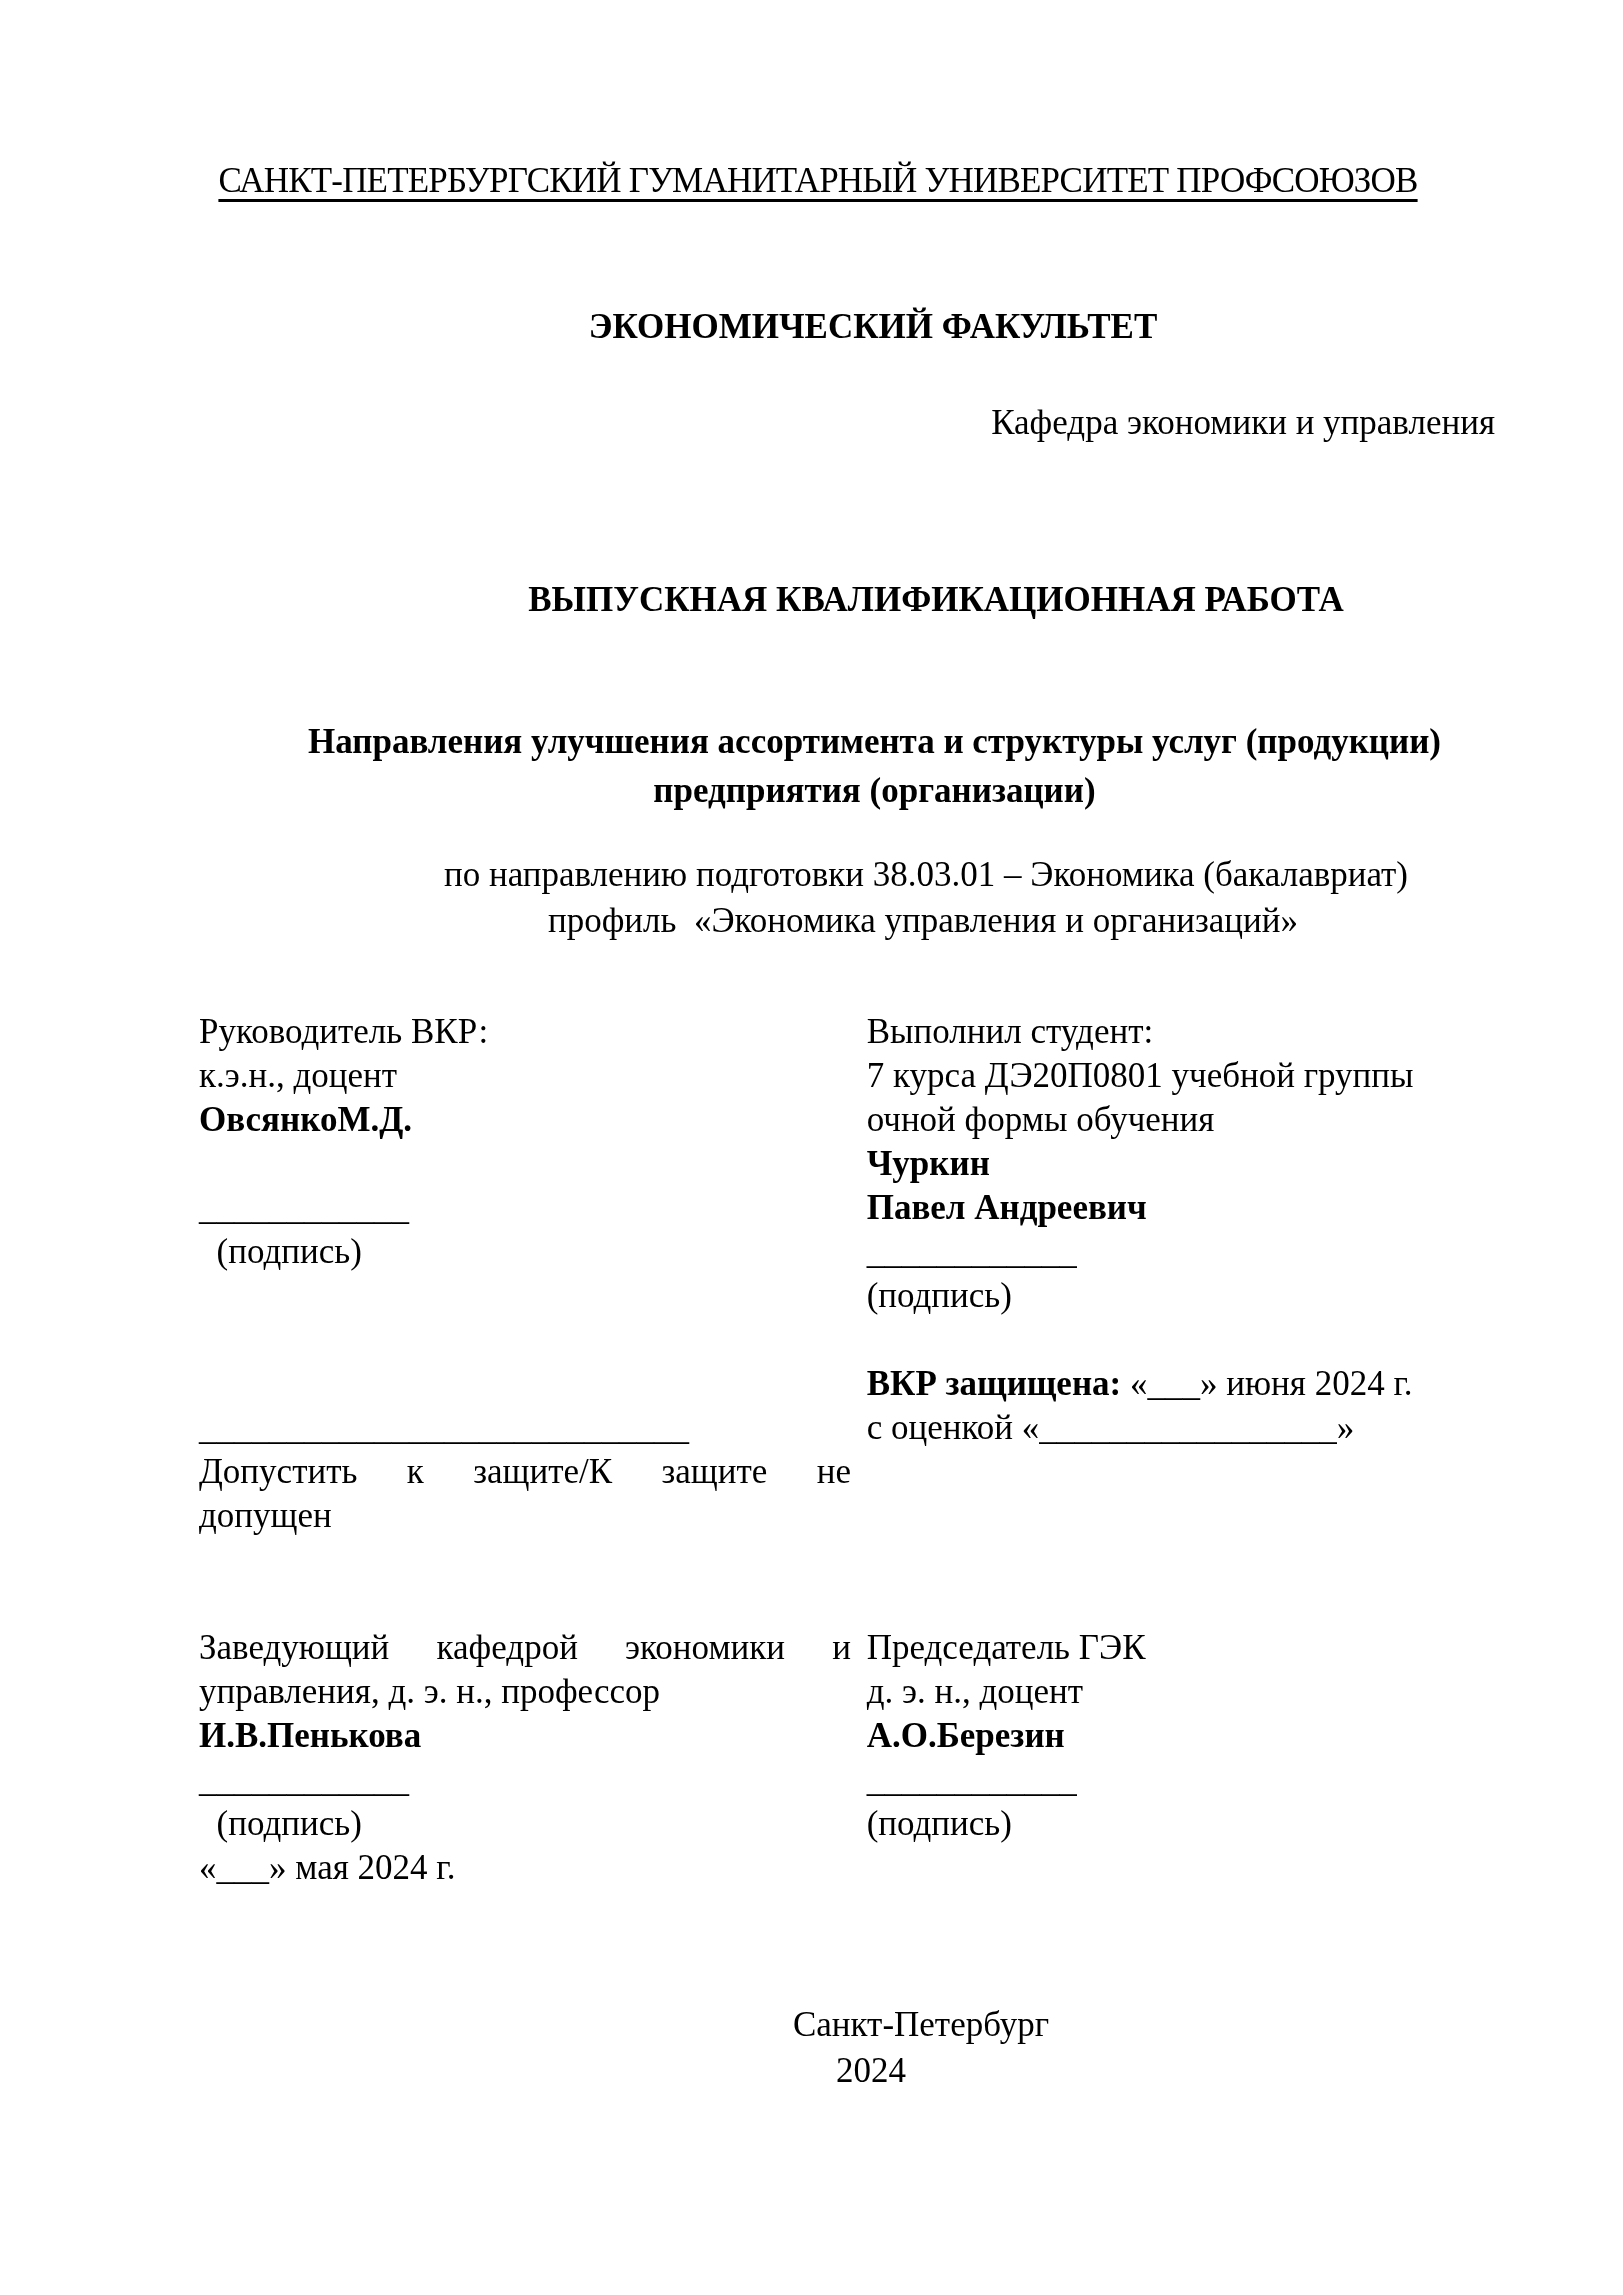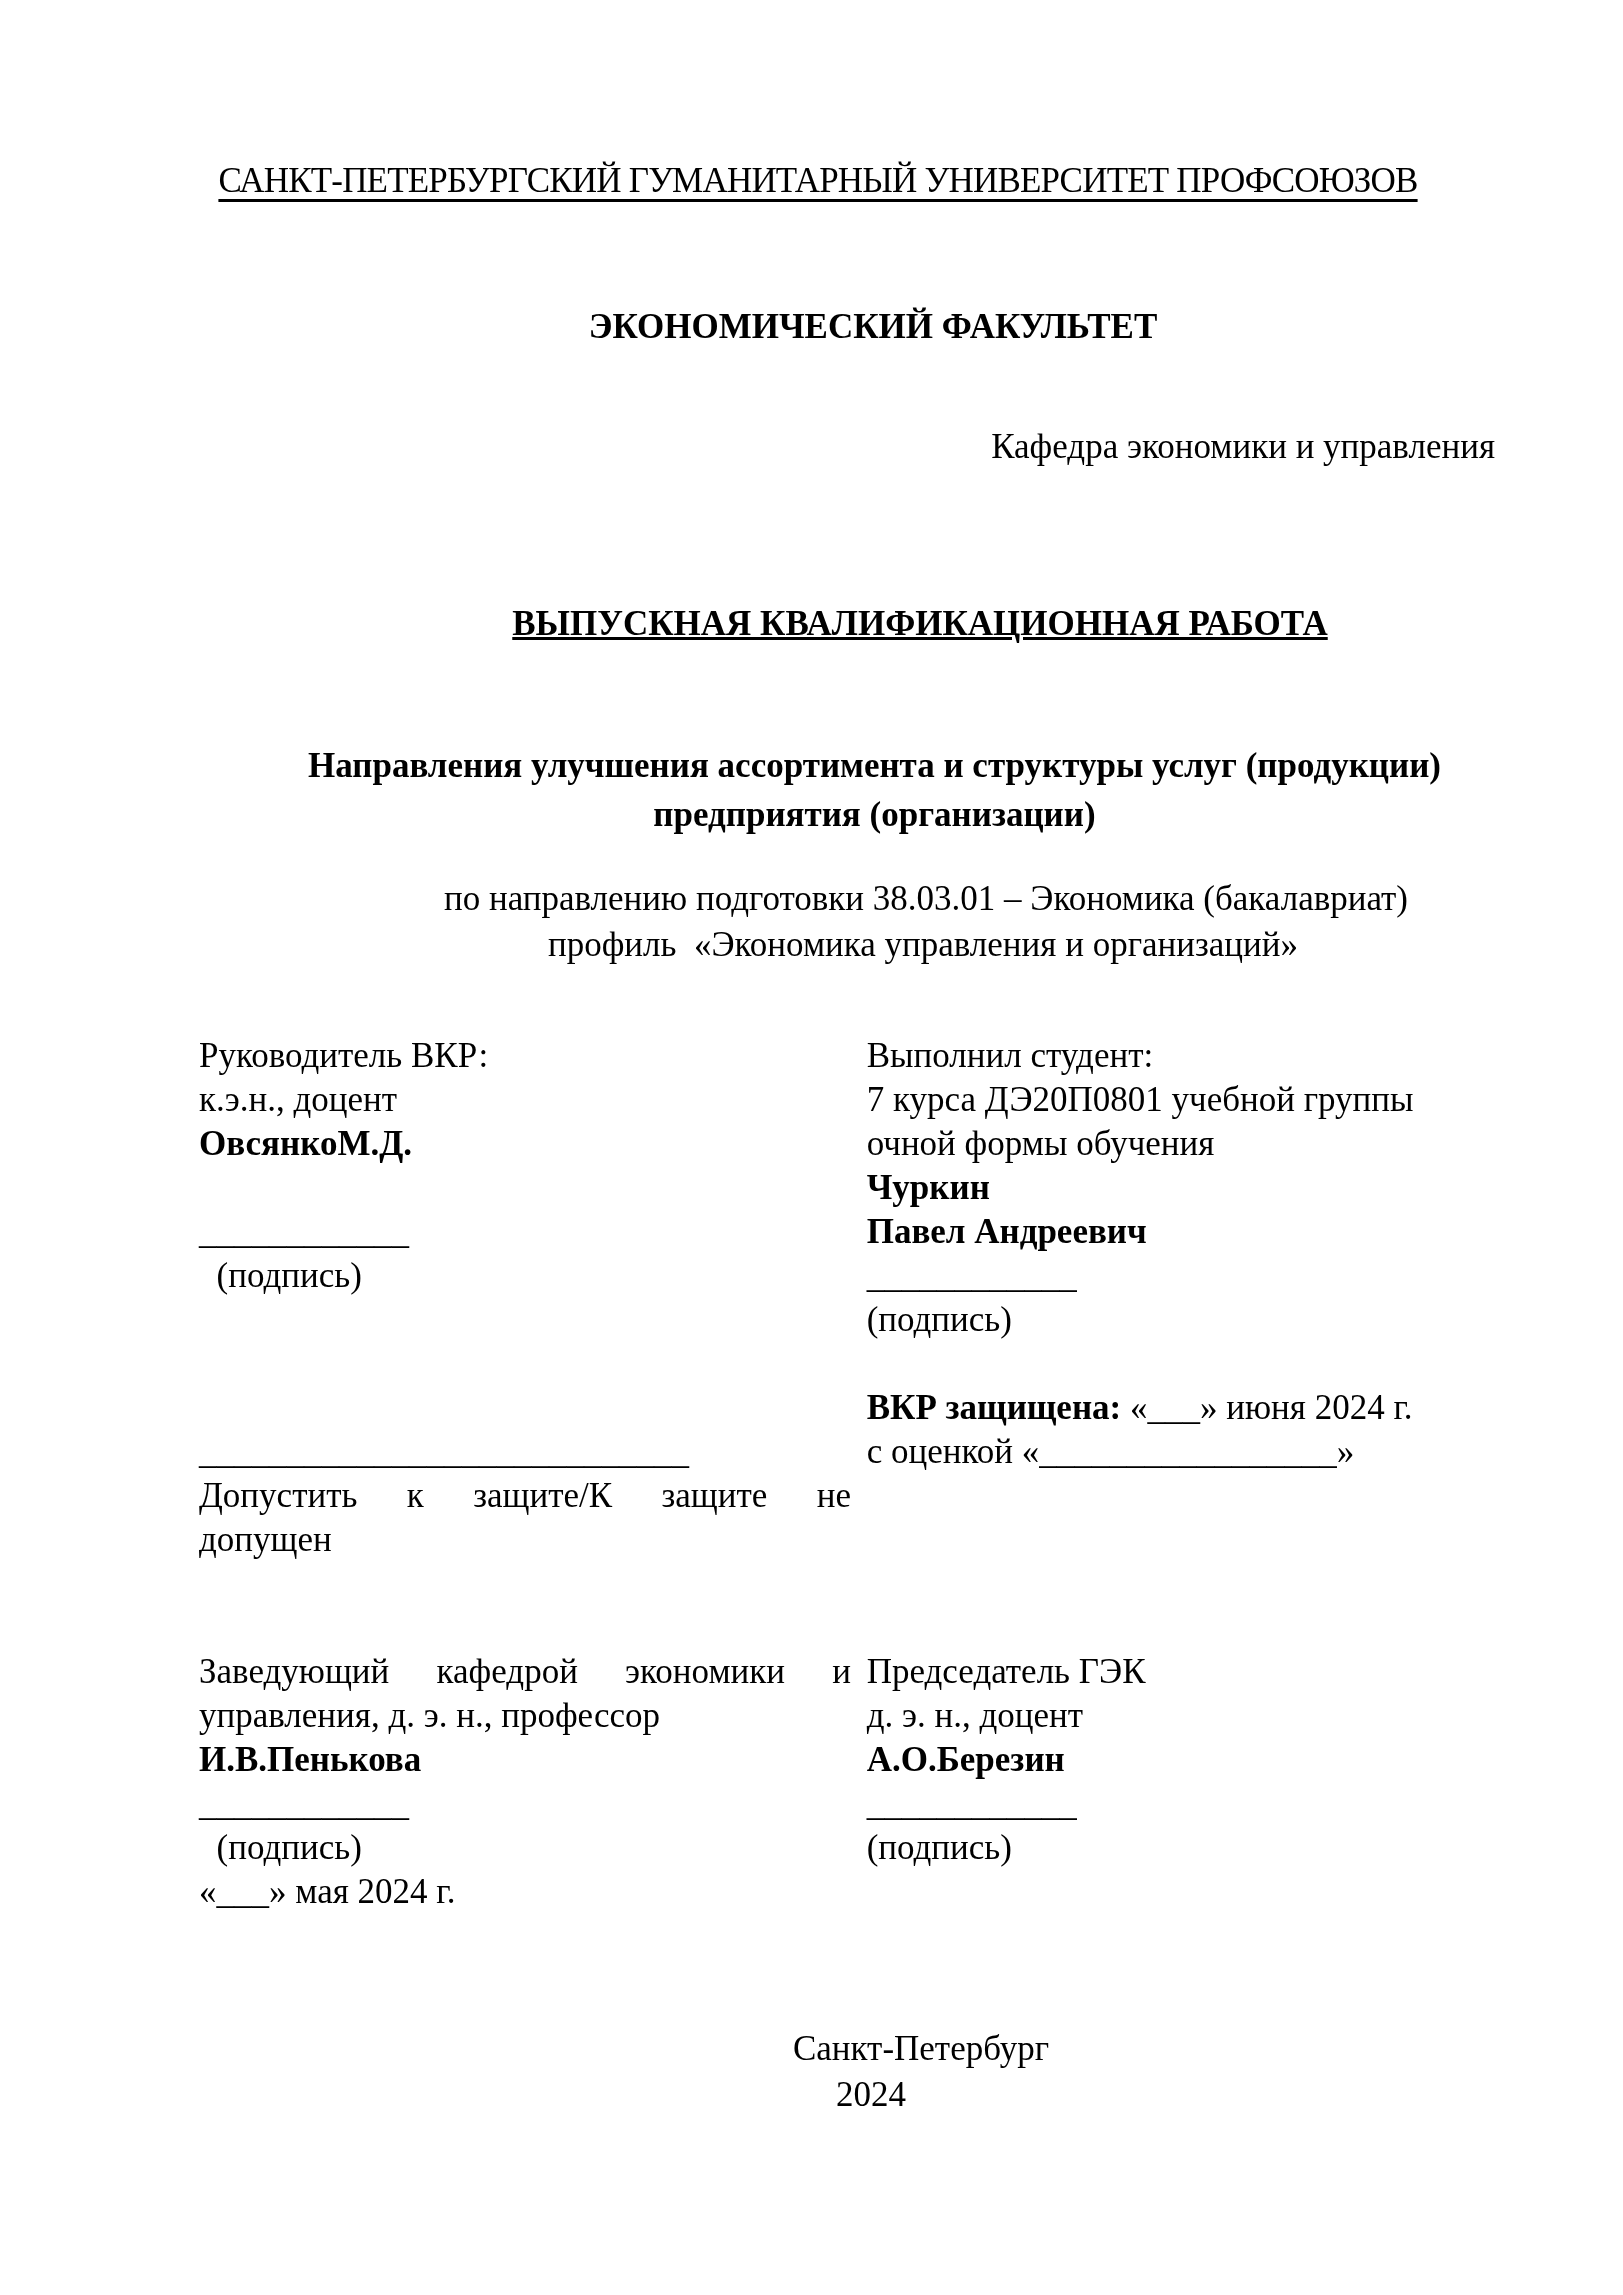--- a/index.html
+++ b/index.html
@@ -31,29 +31,29 @@
   }
   .tight { letter-spacing: -0.8px; }
   .stretch {
     text-align: justify;
     text-align-last: justify;
     white-space: normal;
   }
   
   .off-univ    { left: -29px; }
   .off-fac     { left:  26px; }
-  .off-head    { left: 73px; text-decoration: underline; }
+  .off-head    { left: 89px; }
   .off-title   { left:  27.5px; }
   .off-prog    { left: 79px; }
   .off-prof    { left:  76px; }
   .off-city    { left:  74px; }
   .off-year    { left:  24px; }
 
   .m-fac     { margin-top:  102px; }
-  .m-dept    { margin-top: 76px; font-family: Liberation Serif, serif; }
+  .m-dept    { margin-top: 52px; font-family: Liberation Serif, serif; }
   .m-work    { margin-top: 133px; }
   .m-title   { margin-top: 95px; }
   .m-prog    { margin-top:  37px; }
   .m-cols    { margin-top:  66px; }
   .m-footer  { margin-top: 112px; }
 
   .title-block .line { line-height: 49px; min-height: 49px; }
   .program-block .line { line-height: 46px; min-height: 46px; }
   .footer .line { line-height: 46px; min-height: 46px; }
 

